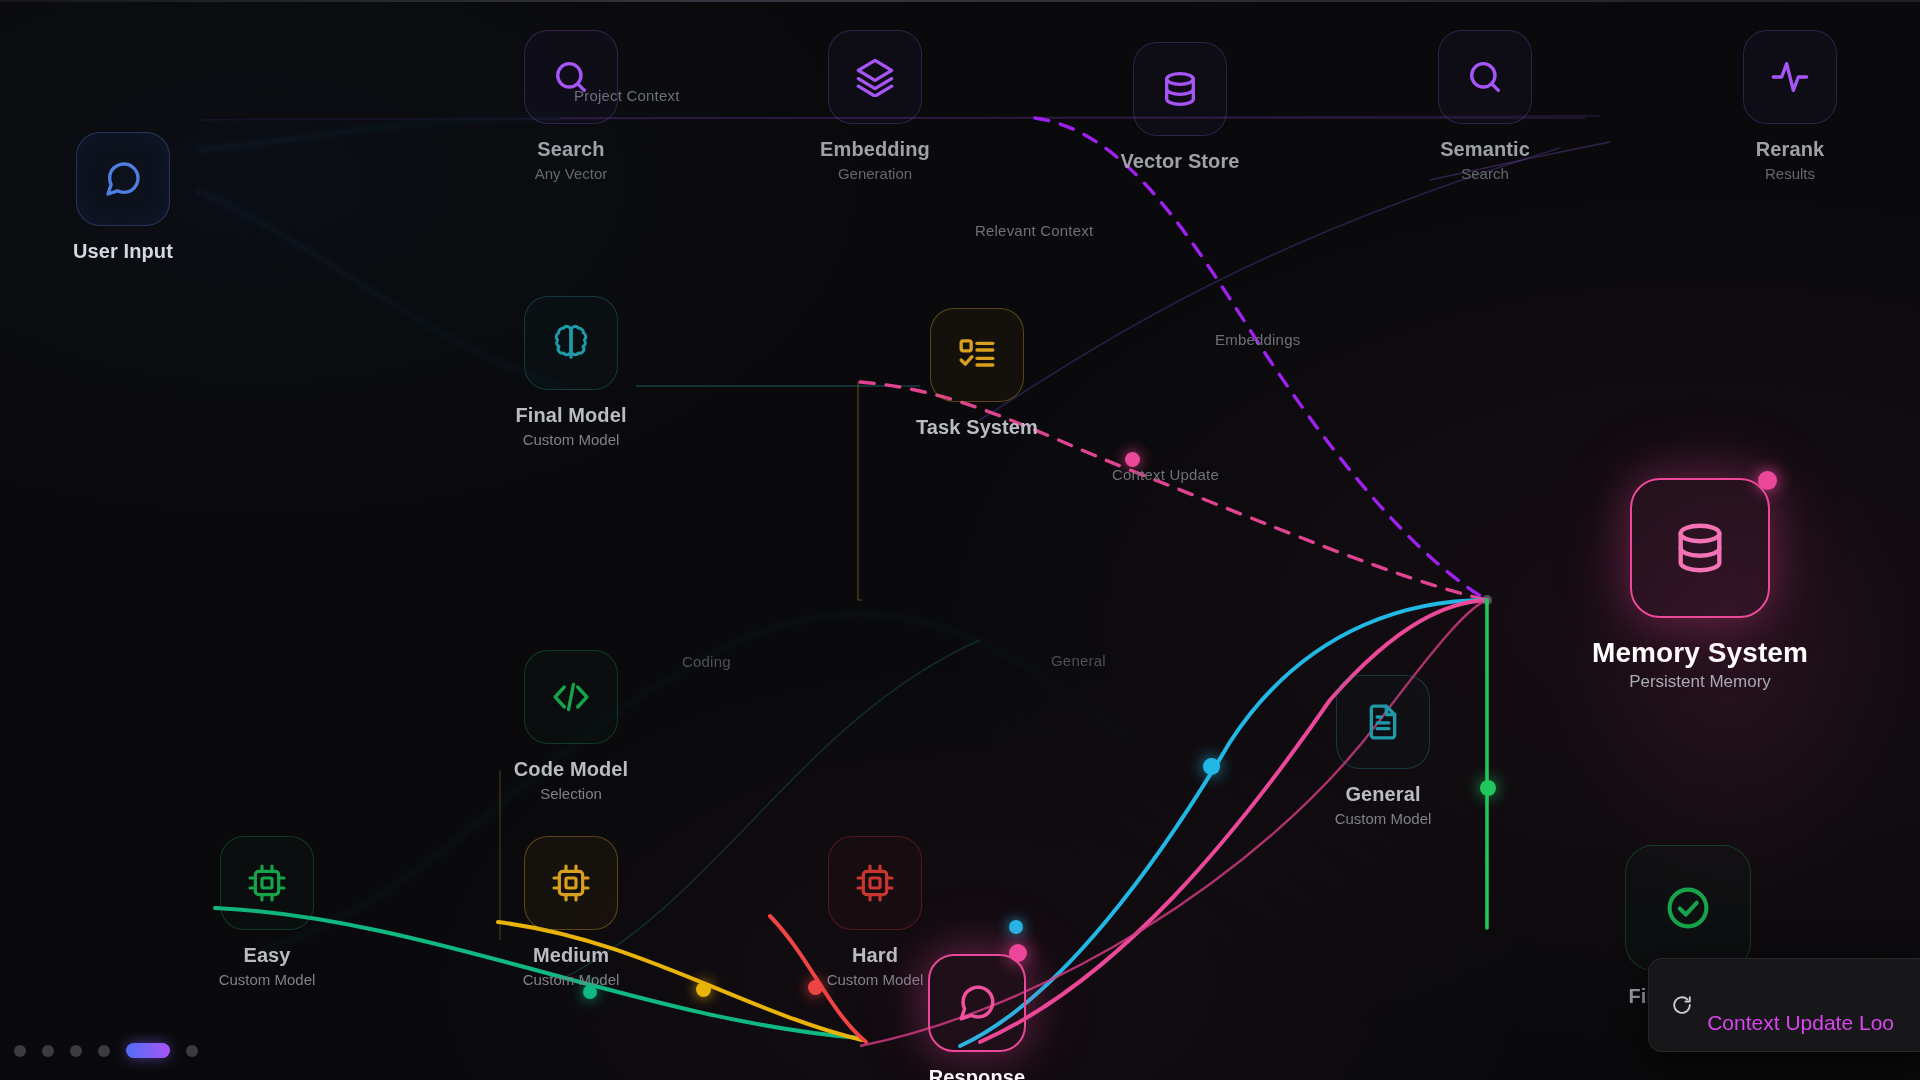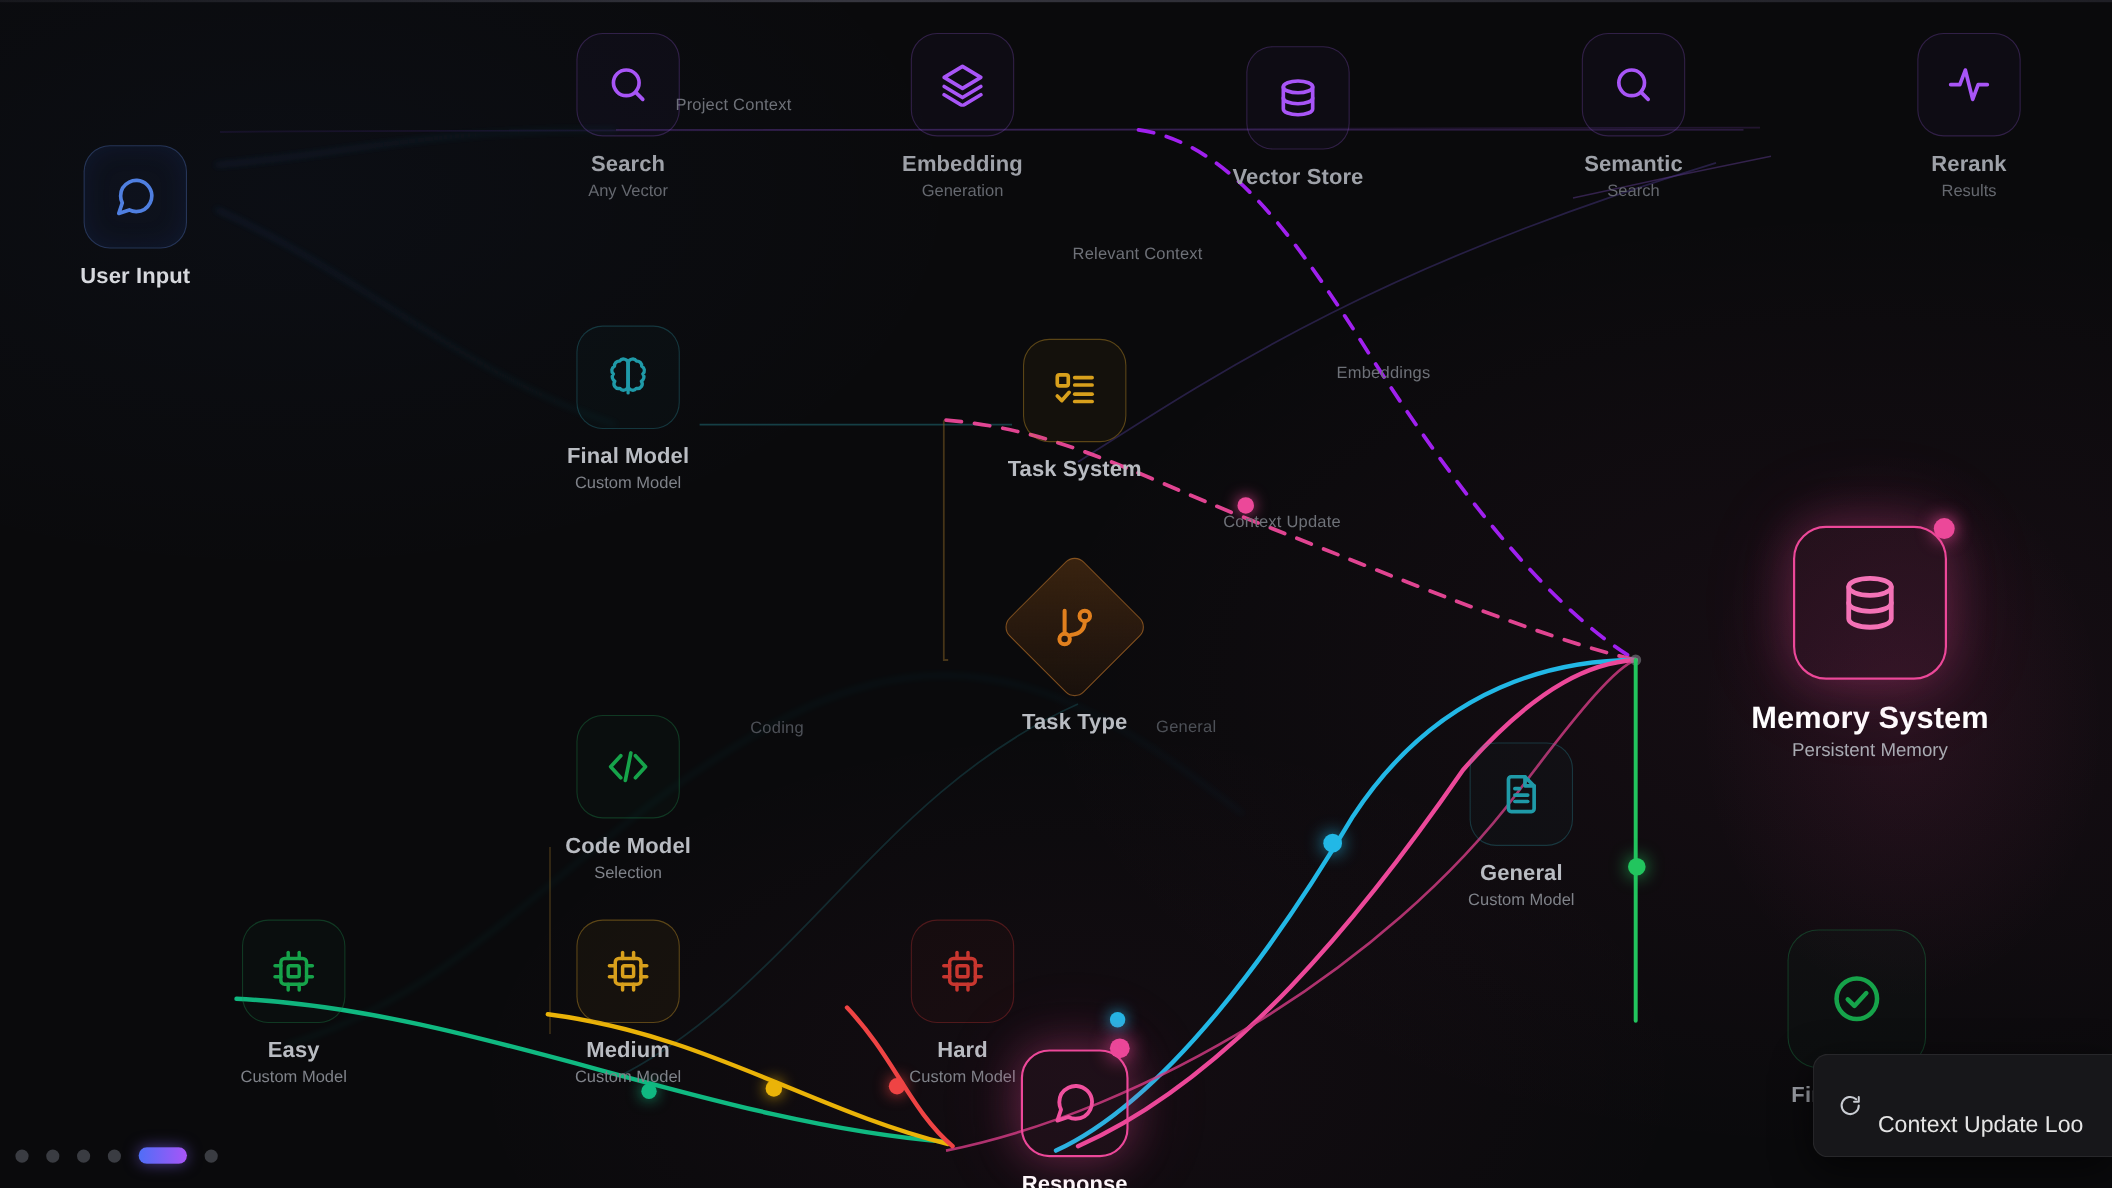--- a/index.html
+++ b/index.html
@@ -124,21 +124,21 @@
   
   #toast {
     position:absolute; right:0px; bottom:28px;
     display:flex; align-items:center; gap:14px;
     padding:16px 26px 16px 22px;
     background:#17171a; border-radius:14px 0 0 14px;
     border:1px solid rgba(255,255,255,.07); border-right:none;
     box-shadow:0 10px 36px rgba(0,0,0,.65);
   }
   #toast svg { width:22px; height:22px; stroke:#c9ccd2; }
-  #toast .ttext { font-size:21px; color:#e5e5e5; white-space:nowrap;margin-top:36px; }
+  #toast .ttext { font-size:21px; color:#d946ef; white-space:nowrap;margin-top:36px; }
 </style>
 </head>
 <body>
 
 <div id="stage">
 
   <div id="topline"></div>
   <div class="mem-glow"></div>
 
   <svg id="edges" viewBox="0 0 1920 1080">
@@ -201,21 +201,21 @@
 
   <div class="pdot" style="left:1125px; top:452px; width:15px; height:15px; background:#ec4899; box-shadow:0 0 14px rgba(236,72,153,.9);"></div>
   <div class="pdot" style="left:1203px; top:758px; width:17px; height:17px; background:#22b8e6; box-shadow:0 0 16px rgba(34,184,230,.9);"></div>
   <div class="pdot" style="left:1009px; top:920px; width:14px; height:14px; background:#22b8e6; box-shadow:0 0 14px rgba(34,184,230,.9);"></div>
   <div class="pdot" style="left:1009px; top:944px; width:18px; height:18px; background:#ec4899; box-shadow:0 0 18px rgba(236,72,153,.95);"></div>
   <div class="pdot" style="left:1480px; top:780px; width:16px; height:16px; background:#22c55e; box-shadow:0 0 16px rgba(34,197,94,.9);"></div>
   <div class="pdot" style="left:583px; top:985px; width:14px; height:14px; background:#10b981; box-shadow:0 0 14px rgba(16,185,129,.9);"></div>
   <div class="pdot" style="left:696px; top:982px; width:15px; height:15px; background:#eab308; box-shadow:0 0 14px rgba(234,179,8,.9);"></div>
   <div class="pdot" style="left:808px; top:980px; width:15px; height:15px; background:#ef4444; box-shadow:0 0 14px rgba(239,68,68,.9);"></div>
 
-  <div class="elabel" style="left:574px; top:87px;margin-left:40px;">Project Context</div>
+  <div class="elabel" style="left:574px; top:87px;">Project Context</div>
   <div class="elabel" style="left:975px; top:222px;">Relevant Context</div>
   <div class="elabel" style="left:1215px; top:331px;">Embeddings</div>
   <div class="elabel" style="left:1112px; top:466px;">Context Update</div>
   <div class="elabel faint" style="left:653px; top:653px;">Coding</div>
   <div class="elabel faint" style="left:1022px; top:652px;">General</div>
 
   <div class="node a-blue" style="left:38px; top:132px;">
     <div class="tile">
       <svg viewBox="0 0 24 24" fill="none" stroke-width="2" stroke-linecap="round" stroke-linejoin="round">
         <path d="M21 11.5a8.38 8.38 0 0 1-.9 3.8 8.5 8.5 0 0 1-7.6 4.7 8.38 8.38 0 0 1-3.8-.9L3 21l1.9-5.7a8.38 8.38 0 0 1-.9-3.8 8.5 8.5 0 0 1 4.7-7.6 8.38 8.38 0 0 1 3.8-.9h.5a8.48 8.48 0 0 1 8 8v.5z"></path>
@@ -301,32 +301,20 @@
         <line x1="12" y1="5" x2="21.5" y2="5"></line>
         <line x1="12" y1="9" x2="21.5" y2="9"></line>
         <line x1="12" y1="14" x2="21.5" y2="14"></line>
         <line x1="12" y1="18" x2="21.5" y2="18"></line>
       </svg>
     </div>
     <div class="n-title">Task System</div>
     <div class="n-sub"></div>
   </div>
 
-  <div class="node diamond dim" style="left:892px; top:522px;">
-    <div class="tile">
-      <svg viewBox="0 0 24 24" fill="none" stroke-width="2" stroke-linecap="round" stroke-linejoin="round">
-        <line x1="7" y1="4" x2="7" y2="15"></line>
-        <circle cx="7" cy="18" r="2.6"></circle>
-        <circle cx="17" cy="6.5" r="2.6"></circle>
-        <path d="M17 9.2c0 5.2-4 6.5-7 6.8"></path>
-      </svg>
-    </div>
-    <div class="n-title">Task Type</div>
-    <div class="n-sub"></div>
-  </div>
 
   <div class="node a-green dim" style="left:486px; top:650px;">
     <div class="tile">
       <svg viewBox="0 0 24 24" fill="none" stroke-width="2" stroke-linecap="round" stroke-linejoin="round">
         <polyline points="8 6 2.5 12 8 18"></polyline>
           <polyline points="16 6 21.5 12 16 18"></polyline>
           <line x1="13.5" y1="4.5" x2="10.5" y2="19.5"></line>
       </svg>
     </div>
     <div class="n-title">Code Model</div>

